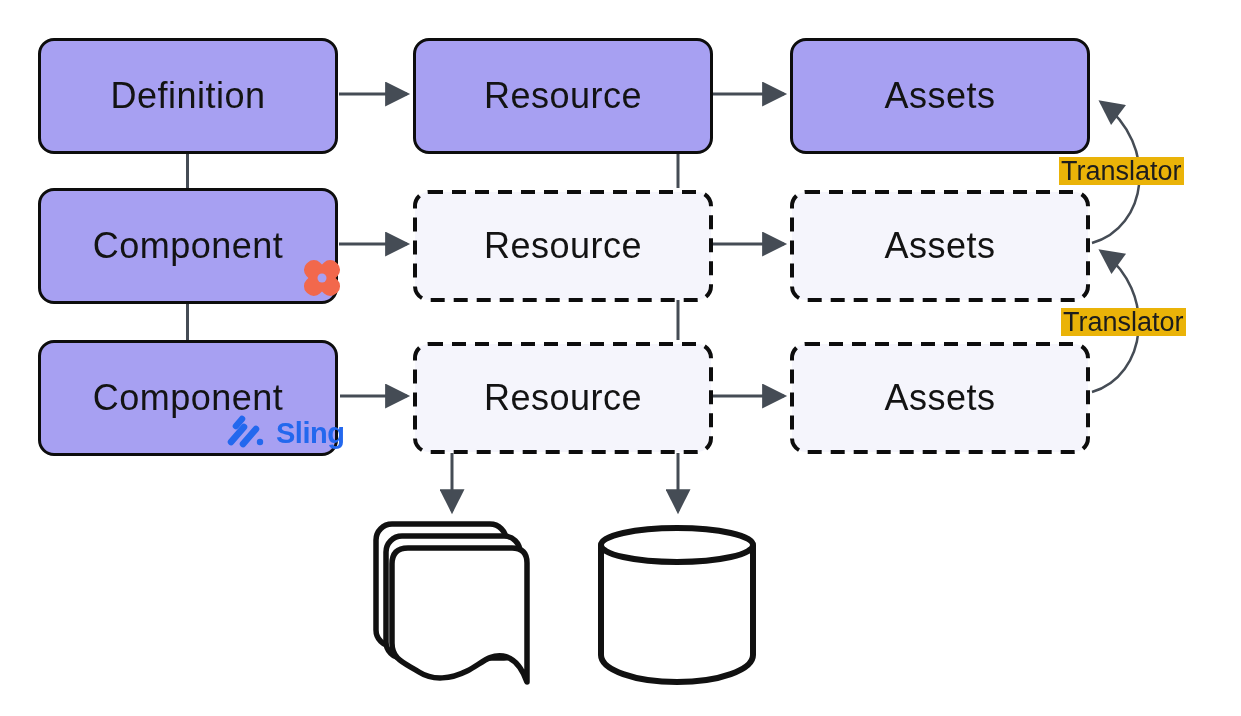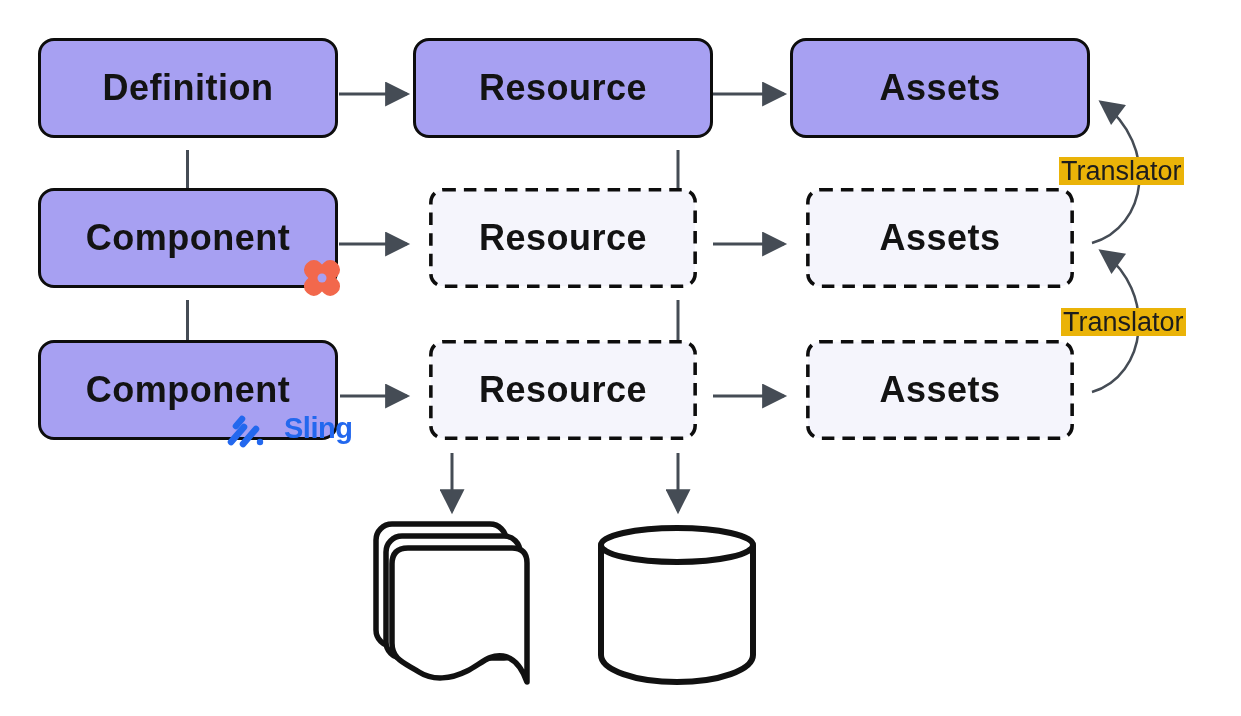--- a/index.html
+++ b/index.html
@@ -11,38 +11,38 @@
     --sling-blue:#2368ee;
     --text:#131313;
   }
   html,body{margin:0;padding:0;background:#ffffff;}
   .canvas{
     position:relative;width:1241px;height:716px;background:#ffffff;overflow:hidden;
     font-family:"Liberation Sans", sans-serif;
   }
   .overlay{position:absolute;left:0;top:0;width:1241px;height:716px;z-index:1;}
   .box{
-    position:absolute;width:300px;height:100px;box-sizing:border-box;
+    position:absolute;width:300px;height:116px;box-sizing:border-box;
     display:flex;align-items:center;justify-content:center;
-    border-radius:16px;z-index:2;font-weight:bold;
+    border-radius:16px;z-index:2;
   }
   .box.solid{background:var(--node-fill);border:3.5px solid var(--border);}
   .box.dashed{background:transparent;border:none;}
   .box .dashrect{position:absolute;left:0;top:0;width:100%;height:100%;}
   .lbl{
     position:relative;font-size:36px;color:var(--text);letter-spacing:0.5px;z-index:2;
     line-height:1;
   }
   .translator{
     position:absolute;font-size:27px;color:#1d1d1d;background:#eab308;
     padding:0 2px;z-index:3;line-height:1.05;
   }
   .icon-abs{position:absolute;z-index:4;}
   .sling{
-    position:absolute;display:flex;align-items:flex-start;gap:20px;z-index:4;
+    position:absolute;display:flex;align-items:flex-end;gap:12px;z-index:4;
   }
   .sling-text{
     font-size:29px;font-weight:bold;color:var(--sling-blue);letter-spacing:-0.5px;line-height:1;
   }
   .conn{stroke:var(--connector);fill:none;}
   .ah-fill{fill:var(--connector);}
   .dash-stroke{fill:var(--virtual-fill);stroke:var(--border);}
   .ink{stroke:#111111;fill:#ffffff;}
   .x-fill{fill:var(--x-orange);}
   .x-hole{fill:var(--node-fill);}

